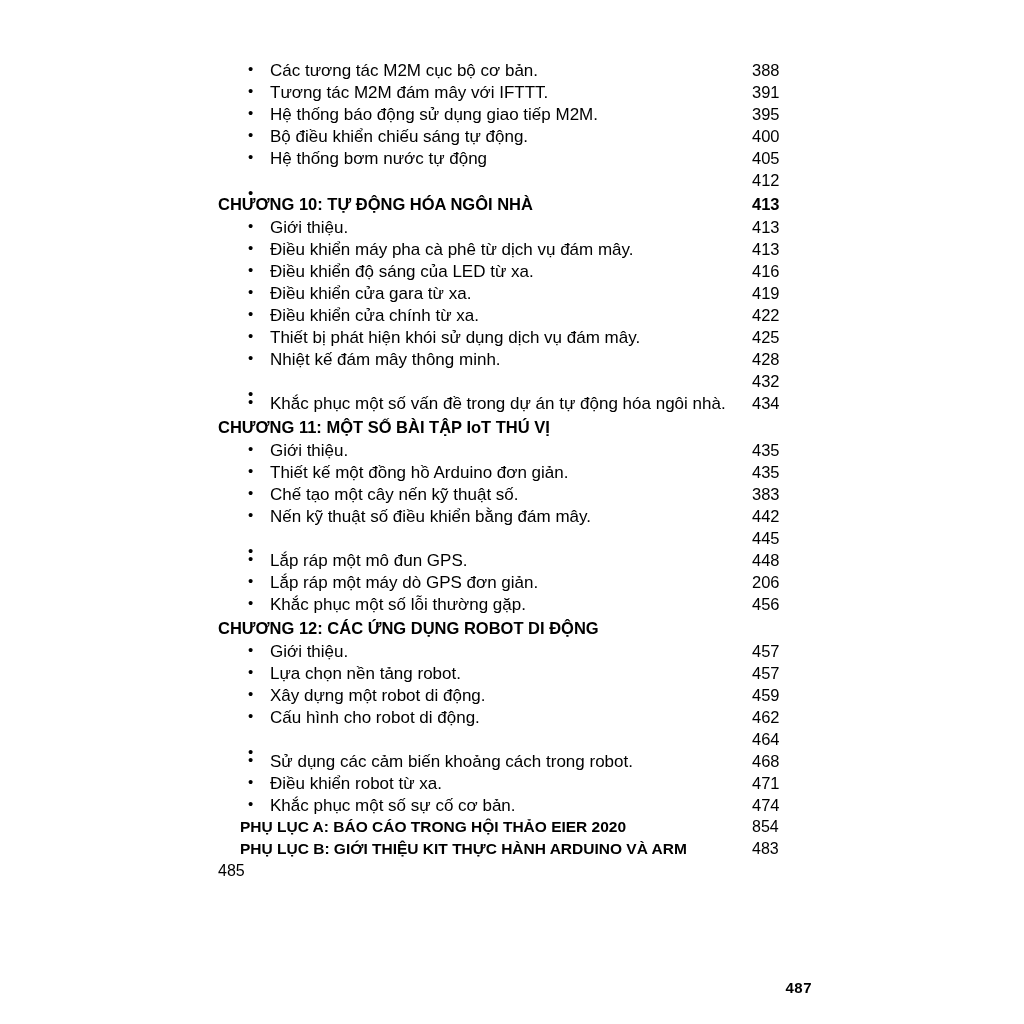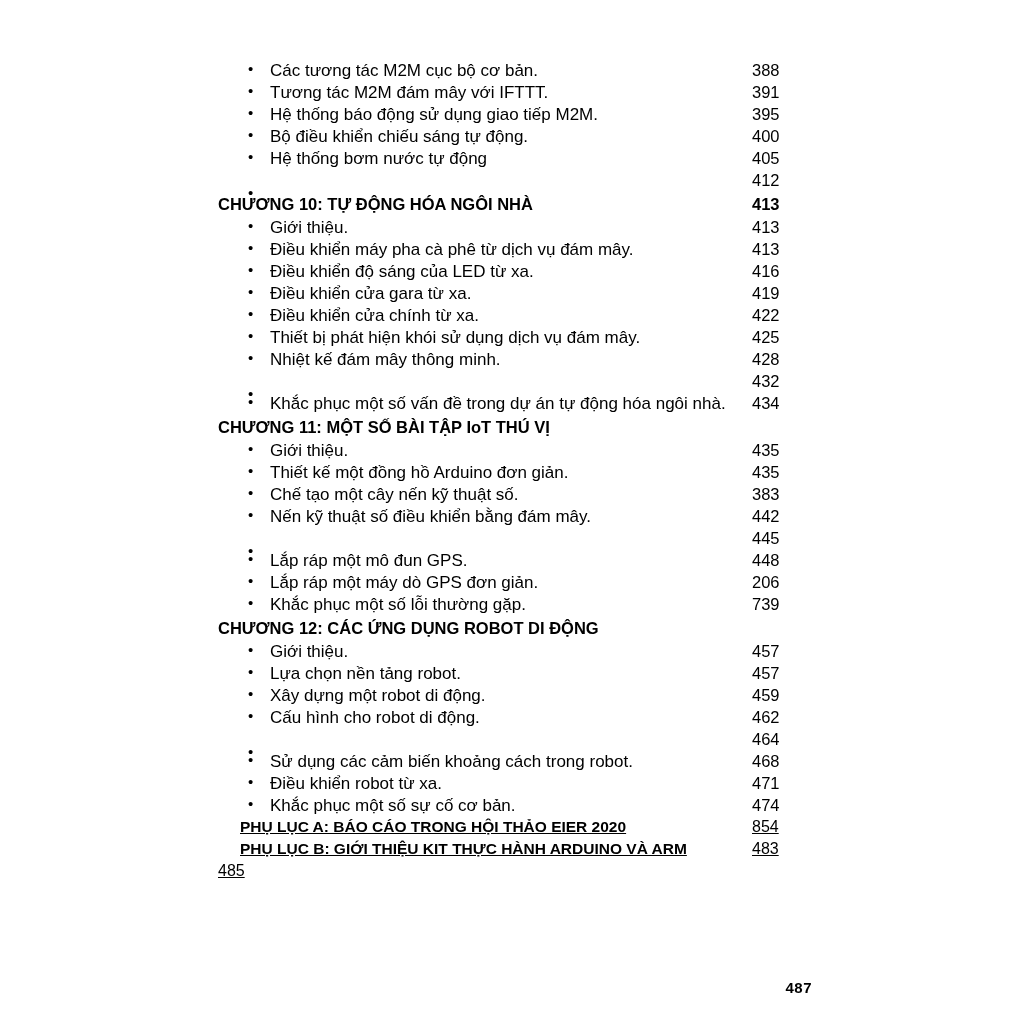--- a/index.html
+++ b/index.html
@@ -68,21 +68,20 @@
     margin-top: 7px;
     margin-bottom: 7px;
   }
   .appendix .text {
     font-weight: bold;
     font-size: 15.5px;
     padding-left: 22px;
   }
   .appendix {
     margin-bottom: 6px;
-    text-decoration: underline;
   }
   .appendix .page-num {
     font-size: 16px;
   }
   .chapter .page-num {
     font-weight: bold;
   }
   .folio {
     position: absolute;
     right: 212px;
@@ -188,21 +187,21 @@
       <div class="row entry">
         <div class="text"><span class="bullet">•</span><span>Lắp ráp một mô đun GPS.</span></div>
         <div class="page-num">448</div>
       </div>
       <div class="row entry">
         <div class="text"><span class="bullet">•</span><span>Lắp ráp một máy dò GPS đơn giản.</span></div>
         <div class="page-num">206</div>
       </div>
       <div class="row entry">
         <div class="text"><span class="bullet">•</span><span>Khắc phục một số lỗi thường gặp.</span></div>
-        <div class="page-num">739</div>
+        <div class="page-num">456</div>
       </div>
       <div class="row chapter">
         <div class="text"><span>CHƯƠNG 12: CÁC ỨNG DỤNG ROBOT DI ĐỘNG</span></div>
         <div class="page-num"></div>
       </div>
       <div class="row entry">
         <div class="text"><span class="bullet">•</span><span>Giới thiệu.</span></div>
         <div class="page-num">457</div>
       </div>
       <div class="row entry">

